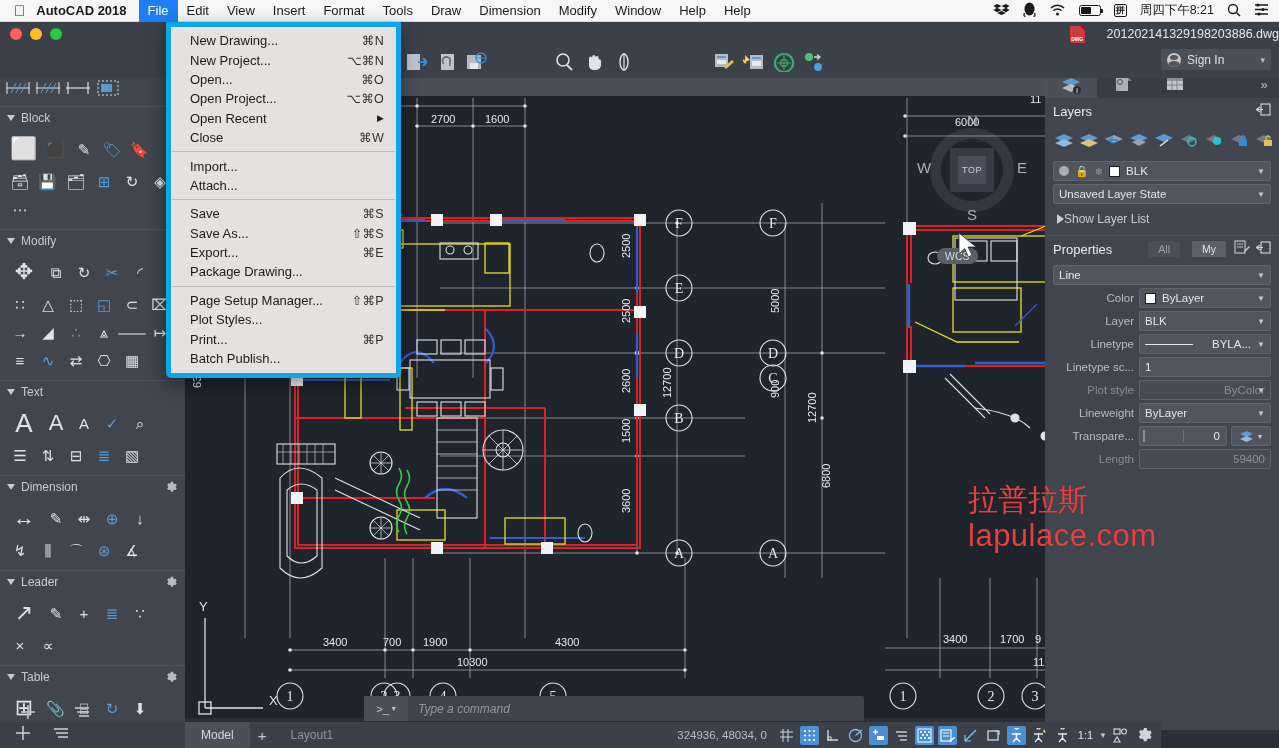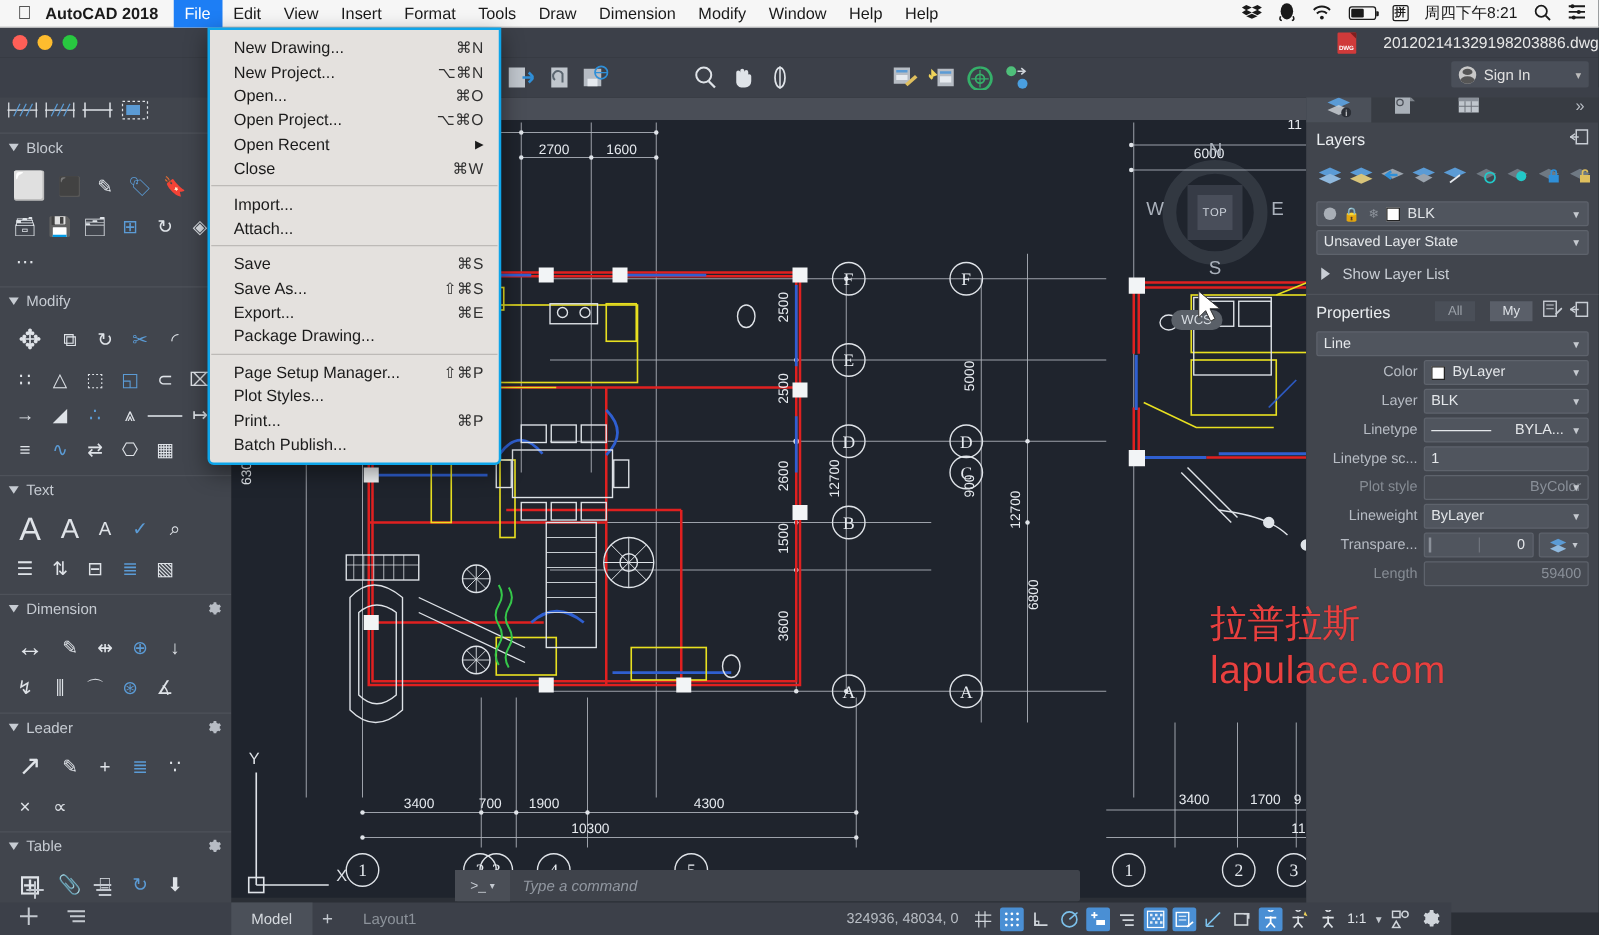--- a/index.html
+++ b/index.html
@@ -142,21 +142,21 @@
   .fieldrow { display:flex; align-items:center; margin: 3px 8px; }
   .fld {
     flex:1; height:20px; background:#50555e; border:1px solid #5e636c;
     display:flex;align-items:center; padding:0 5px; gap:6px;
     font-size:11.5px; color:#e4e7ea; border-radius:2px; position:relative;
   }
   .fld.dis { color:#8a9099; background:#474b53;justify-content:flex-end; }
   .fld .dd { position:absolute; right:5px; font-size:8px; color:#c5c9cf;}
   .lbl { width: 86px; text-align:right; padding-right:5px; font-size:11.5px; color:#b7bcc4; }
   .lbl.dis { color:#868c94; }
-  .showlist { display:flex;align-items:center;gap:10px;padding:5px 0 5px 12px;font-size:12px;color:#c9ced5;}
+  .showlist { display:flex;align-items:center;padding:5px 0 5px 12px;font-size:12px;color:#c9ced5;}
   .tri-r { width:0;height:0;border-top:5px solid transparent;border-bottom:5px solid transparent;border-left:7px solid #c9ced5;}
   .seg { display:flex; }
   .seg div { font-size:10.5px; padding:2px 10px; color:#9aa0a8; background:#4a4f58;}
   .seg div.on { background:#5a5f69; color:#dfe3e8;}
   .swatch { width:11px;height:11px;background:#fff;border:1px solid #222; }
   .lt-line { width:48px;height:1px;background:#e4e7ea;}
   .transp {
     flex:1;height:20px;background:#50555e;border:1px solid #5e636c;border-radius:2px;
     display:flex;align-items:center;justify-content:flex-end;padding-right:6px;
     font-size:11.5px;color:#e4e7ea;position:relative;
@@ -212,21 +212,21 @@
   .scale-txt { font-size:11px;color:#dfe3e8; padding:0 2px;}
 
   .bottomleftbar {
     position:absolute; left:0; top:722px; width:185px; height:26px;
     background:#3c4049; display:flex;align-items:center;gap:20px;padding-left:14px; z-index:30;
   }
 
   
   .filemenu {
     position:absolute; left:166px; top:22px; width:235px;
-    background:#e4e1de; border:2px solid #0ea5e9; border-radius: 0 0 5px 5px;
+    background:#e4e1de; border:5px solid #0ea5e9; border-radius: 0 0 5px 5px;
     box-shadow: 0 6px 18px rgba(0,0,0,.42); z-index: 70; padding: 4px 0 5px 0;
   }
   .fm-item {
     display:flex; align-items:center; height:19.4px;
     padding: 0 12px 0 19px; font-size: 13px; color: #1b1b1b;
   }
   .fm-item .sc { margin-left:auto; font-size:12.5px; color:#303030; letter-spacing:.3px; }
   .fm-item .arrow { margin-left:auto; font-size:9px; color:#1b1b1b;}
   .fm-sep { height:1px; background:#bdbab7; margin: 4px 1px; }
 </style>

